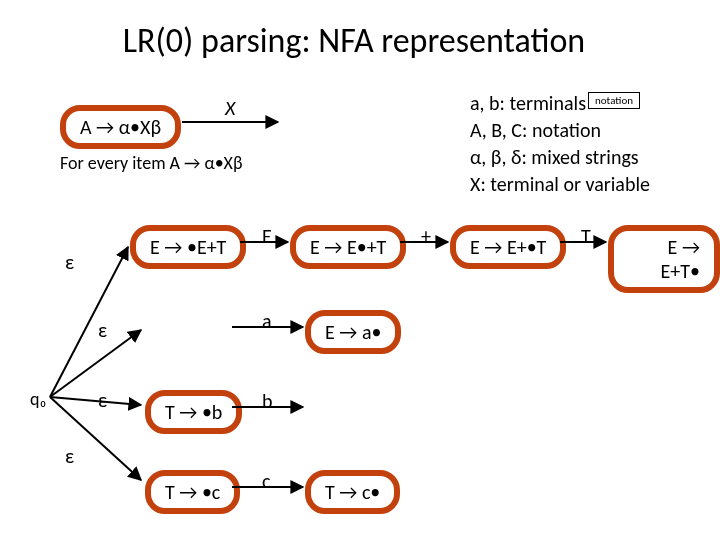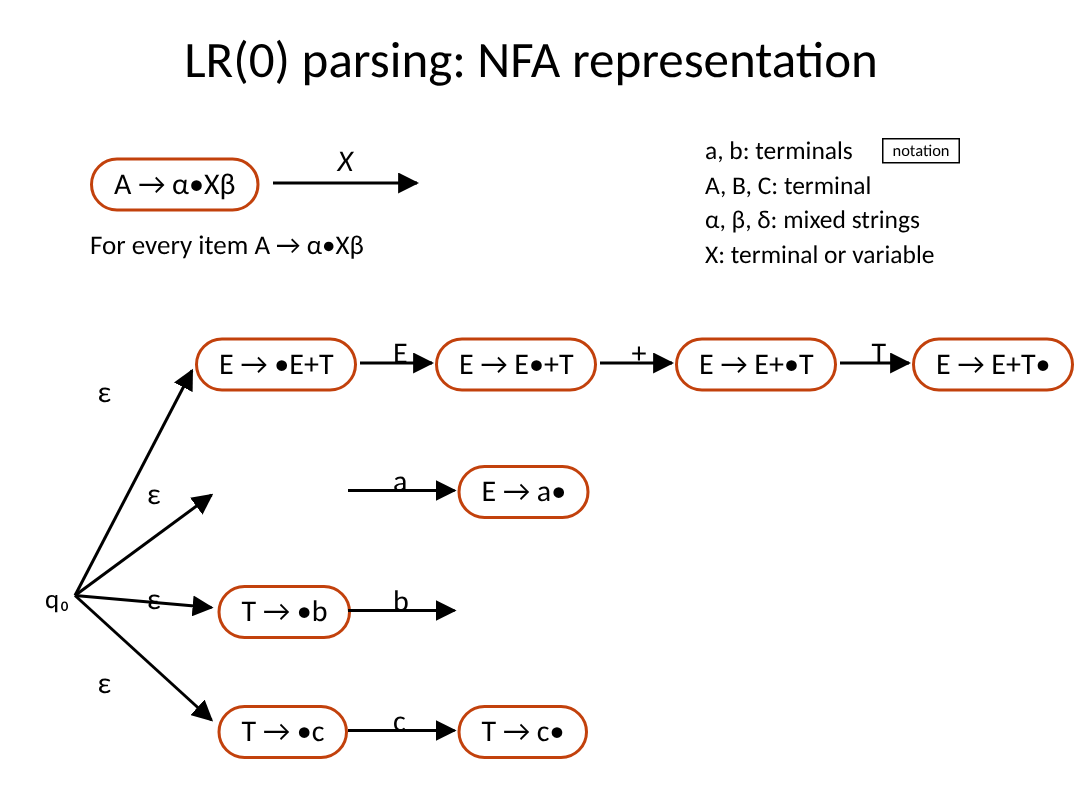--- a/index.html
+++ b/index.html
@@ -1,41 +1,41 @@
 <!DOCTYPE html>
 <html><head>
 <meta charset="utf-8">
 <style>
   html, body { margin:0; padding:0; font-family:"Calibri","Segoe UI",sans-serif; background:#fff; color:#000; }
   .slide { position:relative; width:720px; height:540px; }
   .title { position:absolute; top:20px; left:0; width:708px; text-align:center; font-size:34px; }
-  .node { position:absolute; border:2px solid #c2410c; border-radius:20px; padding:4px 14px; font-size:20px; text-align:right; }
+  .node { position:absolute; border:6px solid #c2410c; border-radius:20px; padding:4px 14px; font-size:20px; text-align:right; }
   .edge-label { position:absolute; font-size:20px; font-style:italic; }
   .eps { position:absolute; font-size:20px; }
   .caption { position:absolute; font-size:18px; }
-  .legend { position:absolute; font-size:17px; line-height:1.35; }
+  .legend { position:absolute; font-size:20px; line-height:1.35; }
   .legend-box { position:absolute; border:1px solid #000; font-size:11px; padding:1px 6px;text-align:center; }
   .q0 { position:absolute; font-size:18px; }
   svg { position:absolute; top:0; left:0; }
 </style>
 </head>
 <body>
 
 <div class="slide">
 
   <div class="title">LR(0) parsing: NFA representation</div>
 
   <div class="node" style="left:60px; top:105px;">A → α•Xβ</div>
   <div class="edge-label" style="left:225px; top:96px;">X</div>
   <div class="caption" style="left:60px; top:152px;">For every item A → α•Xβ</div>
 
   <div class="legend-box" style="left:588px; top:92px;">notation</div>
   <div class="legend" style="left:470px; top:90px;">
     <div>a, b: terminals</div>
-    <div>A, B, C: terminal</div>
+    <div>A, B, C: notation</div>
     <div>α, β, δ: mixed strings</div>
     <div>X: terminal or variable</div>
   </div>
 
   <div class="q0" style="left:30px; top:388px;">q₀</div>
 
   <div class="eps" style="left:65px; top:250px;">ε</div>
   <div class="eps" style="left:98px; top:318px;">ε</div>
   <div class="eps" style="left:98px; top:388px;">ε</div>
   <div class="eps" style="left:65px; top:444px;">ε</div>

